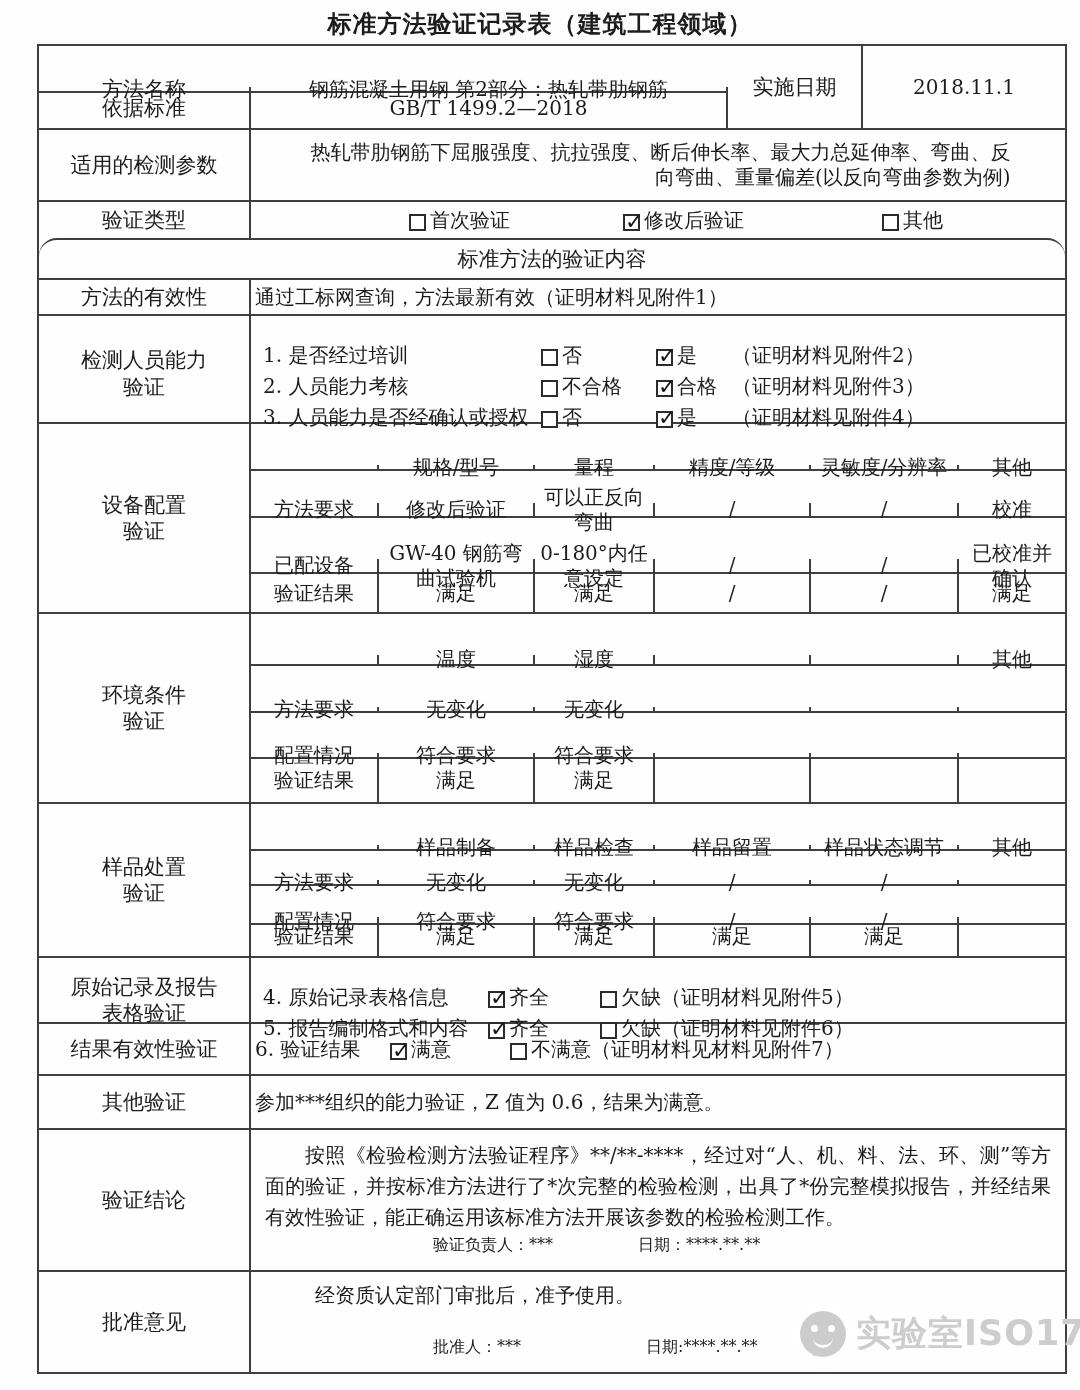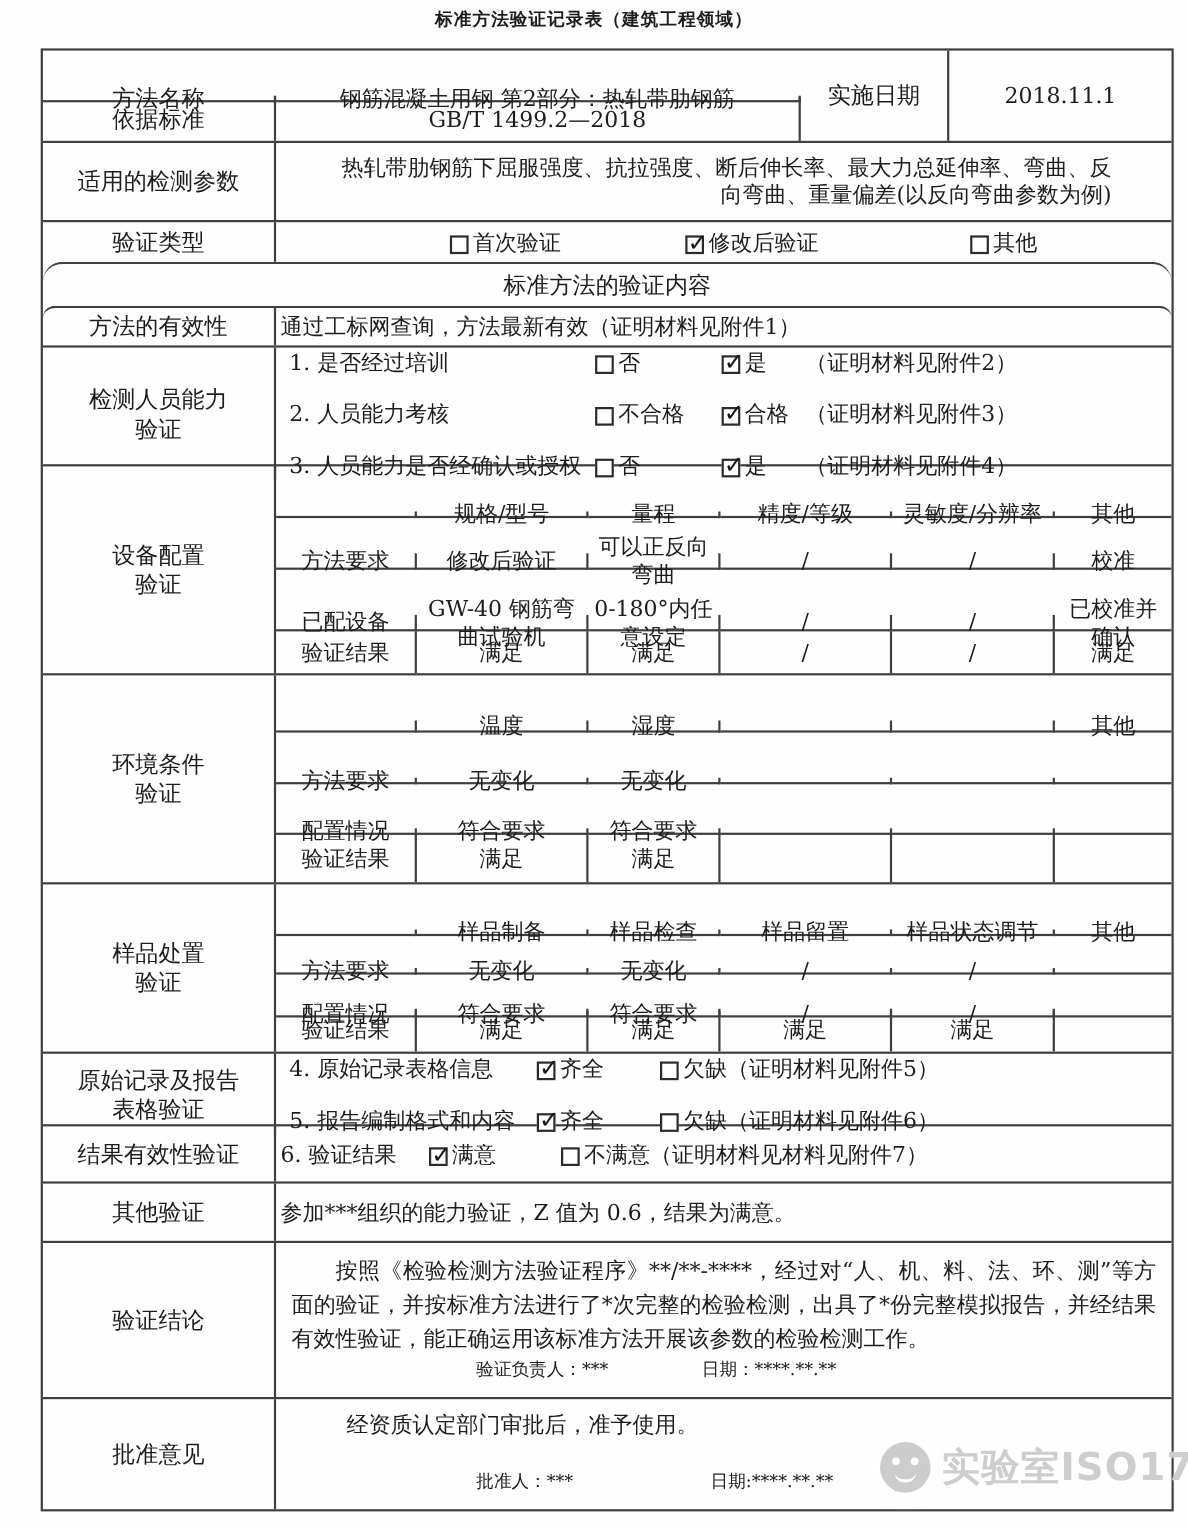--- a/index.html
+++ b/index.html
@@ -1,40 +1,40 @@
 <!DOCTYPE html>
 <html><head>
 <meta charset="utf-8">
 <style>
   :root{ --bc:#3f3f3f; --tc:#1c1c1c; }
   html,body{margin:0;padding:0;background:#ffffff;}
   .page{position:relative;width:1080px;height:1390px;background:#fdfdfd;overflow:hidden;
         font-family:"DejaVu Serif","Liberation Serif",serif;color:var(--tc);}
   .doc-title{position:absolute;top:8px;left:0;width:1080px;text-align:center;
         font-family:"DejaVu Sans","Liberation Sans",sans-serif;font-weight:700;
-        font-size:16px;letter-spacing:1px;}
+        font-size:24px;letter-spacing:1px;}
   .tbl{position:absolute;left:37px;top:44px;width:1026px;border:2px solid var(--bc);
         box-sizing:content-box;background:#fefefe;}
   .sec{display:grid;}
   .sec + .sec{border-top:2px solid var(--bc);}
   .g-top{grid-template-columns:212px 477px 135px 1fr;grid-template-rows:42px 40px;}
   .g-2{grid-template-columns:212px 1fr;}
   .g-7{grid-template-columns:212px 128px 156px 120px 156px 148px 1fr;}
   .c{display:flex;align-items:center;justify-content:center;text-align:center;
      font-size:20px;line-height:1.25;box-sizing:border-box;padding:2px 4px;}
   .br{border-right:2px solid var(--bc);}
   .bb{border-bottom:2px solid var(--bc);margin-top:41px;}
   .lbl{font-size:21px;}
   .left{justify-content:flex-start;text-align:left;}
   .rs2{grid-row:1/3;}
   .span4{grid-row:1/5;grid-column:1;}
   .s-params{height:70px;}
   .s-vtype{height:36px;}
   .s-sechdr{height:38px;border-radius:18px;}
-  .s-validity{height:34px;border-radius:11px;}
+  .s-validity{height:34px;}
   .s-personnel{height:106px;}
   .s-equip{grid-template-rows:38px 56px 56px 38px;}
   .s-env{grid-template-rows:52px 46px 46px 44px;}
   .s-sample{grid-template-rows:35px 39px 39px 39px;}
   .s-records{height:64px;}
   .s-result{height:50px;}
   .s-other{height:52px;}
   .s-conclusion{height:140px;}
   .s-approval{height:100px;}
   .params-inner{max-width:705px;margin:0 auto;text-align:right;}
@@ -43,21 +43,21 @@
       box-sizing:border-box;flex:none;margin-right:4px;position:relative;top:2px;background:#fff;}
   .cb.checked::after{content:"\2713";position:absolute;left:0px;top:-8px;font-size:22px;
       font-weight:700;color:#161616;font-family:"DejaVu Sans","Liberation Sans",sans-serif;}
   
   .vt-row{display:flex;align-items:center;width:100%;padding-left:140px;box-sizing:border-box;}
   .vt-opt{display:flex;align-items:center;padding-left:18px;}
   .vt-opt + .vt-opt{margin-left:95px;}
   .vt-opt:last-child{margin-left:120px;}
   
   .stack{display:flex;flex-direction:column;justify-content:center;width:100%;box-sizing:border-box;
-         padding-left:12px;gap:20px;}
+         padding-left:12px;gap:4px;margin-top:26px;}
   .line{display:flex;align-items:center;font-size:20px;}
   .p-text{width:278px;}
   .p-neg{width:115px;display:flex;align-items:center;}
   .p-pos{width:76px;display:flex;align-items:center;}
   .r-text{width:225px;}
   .r-pos{width:112px;display:flex;align-items:center;}
   .r-neg{display:flex;align-items:center;}
   .res-text{width:135px;}
   .res-pos{width:120px;display:flex;align-items:center;}
   

